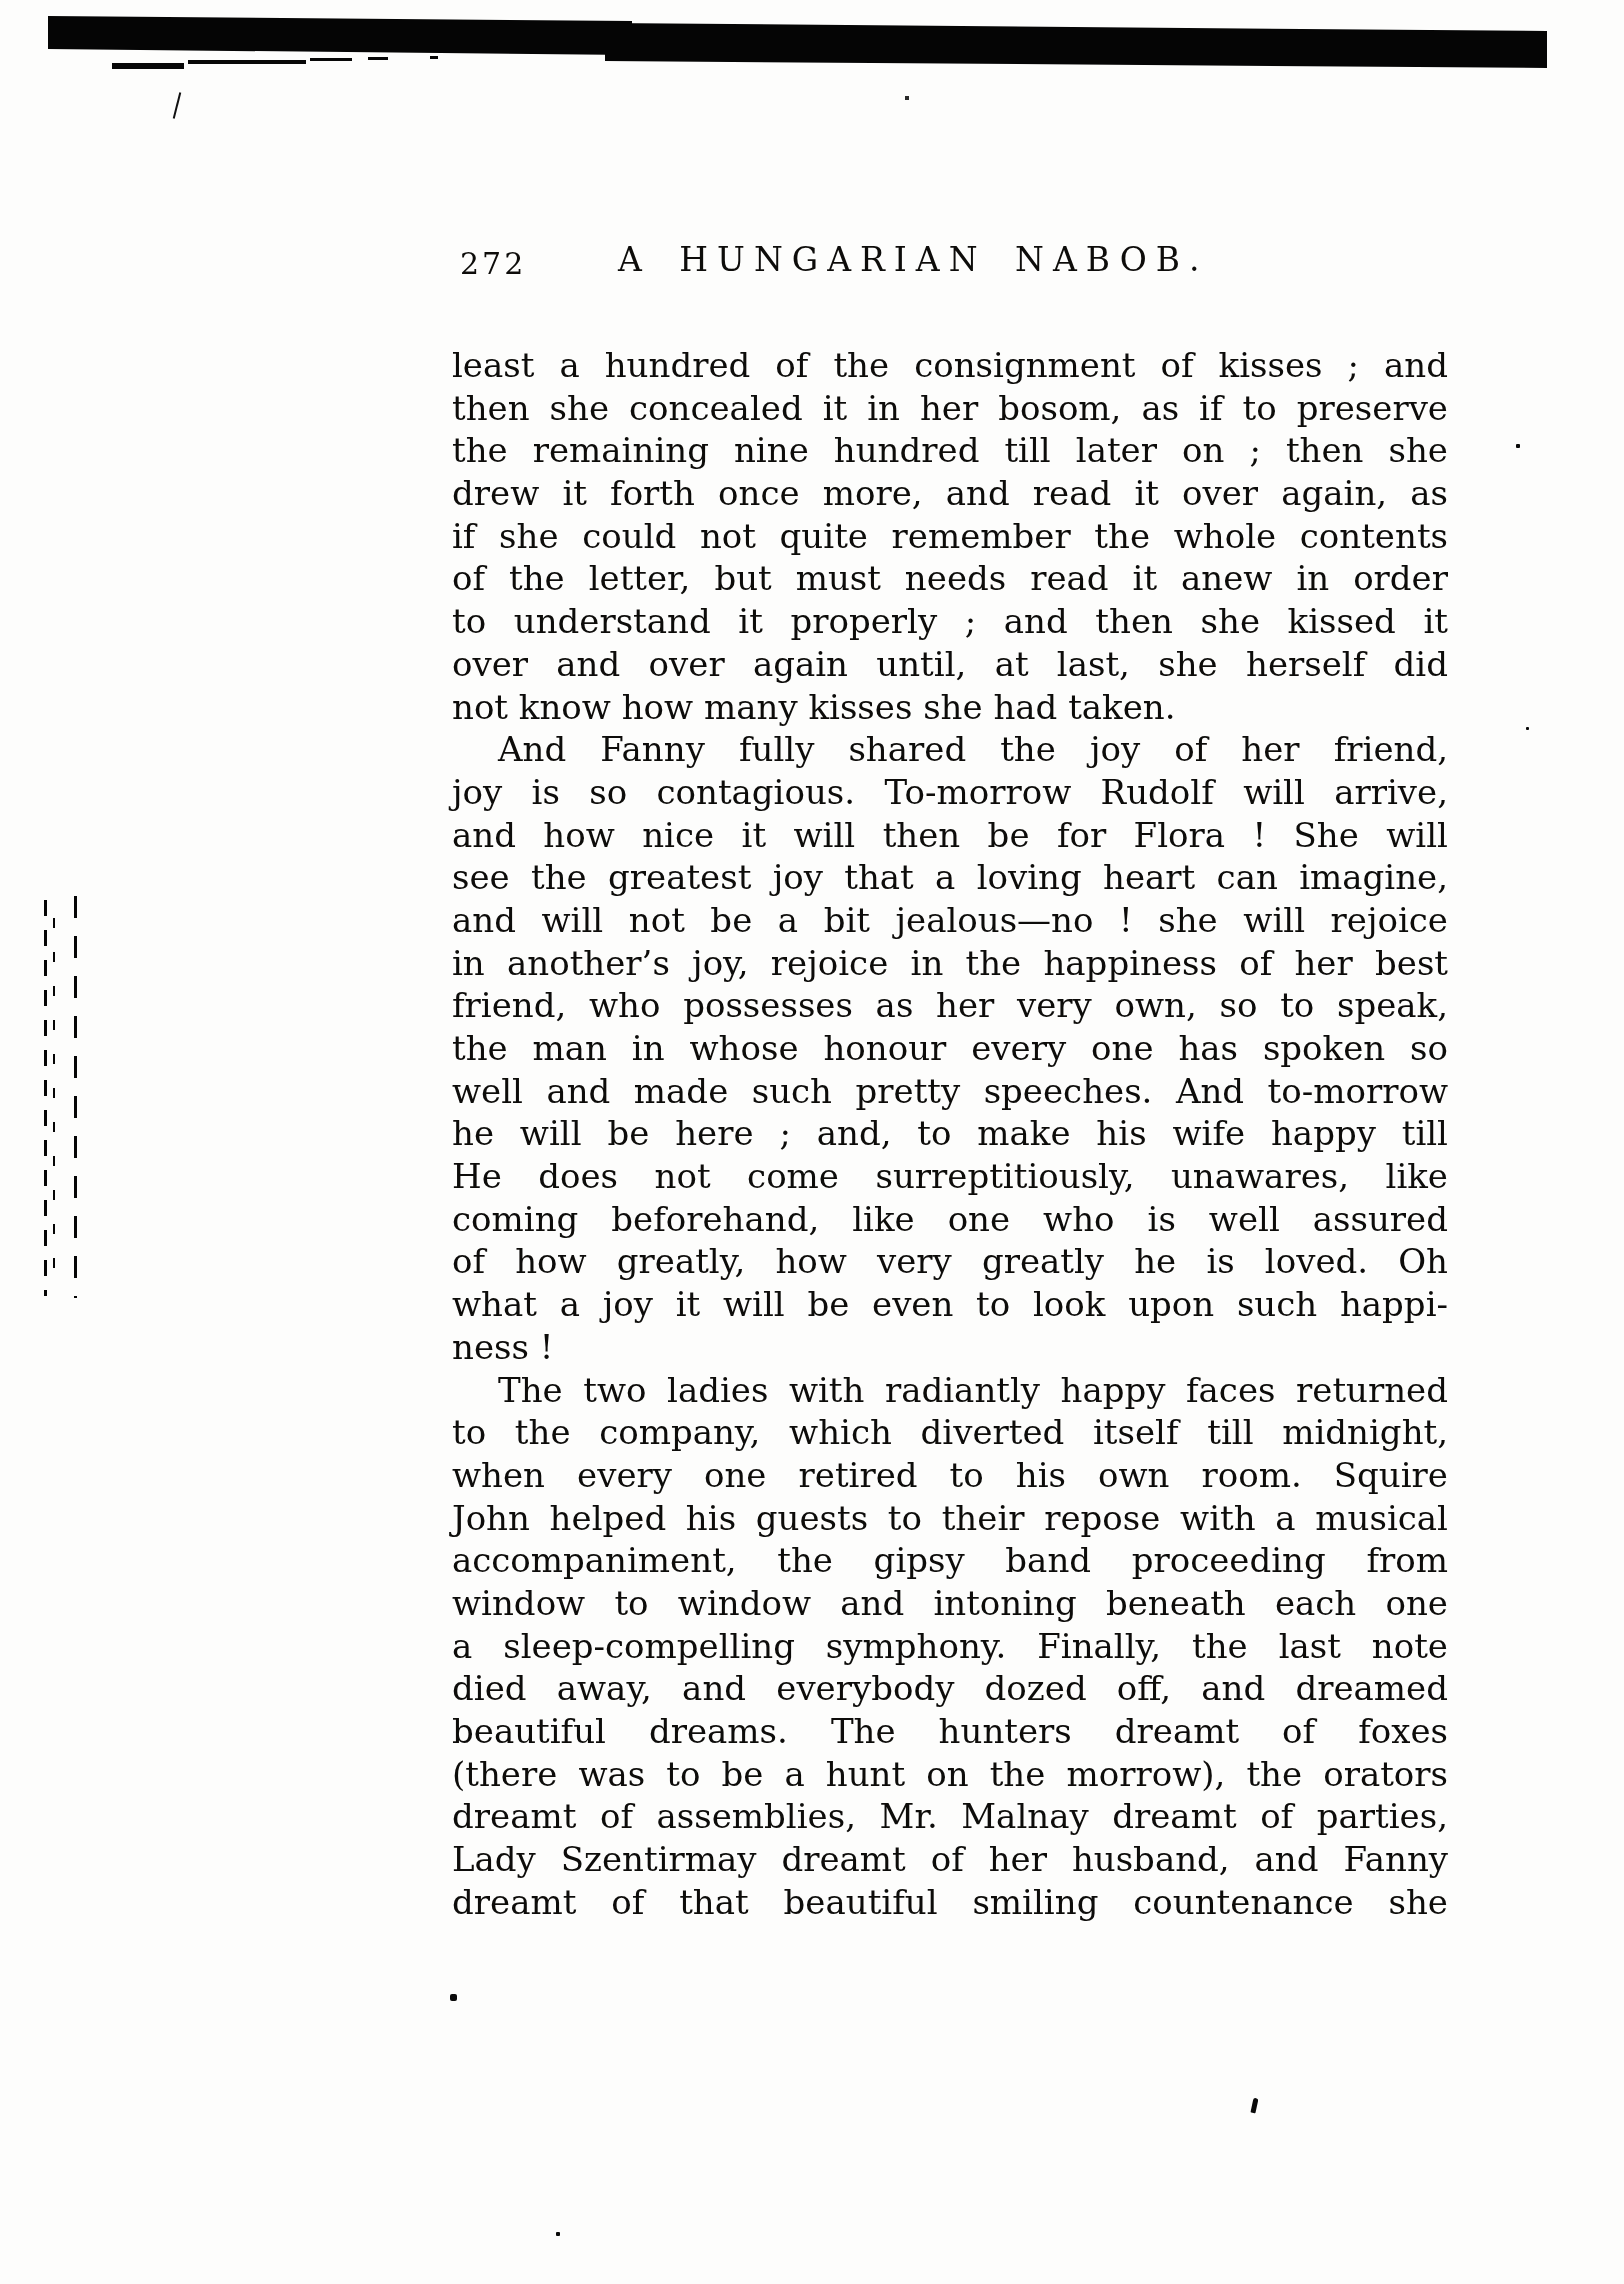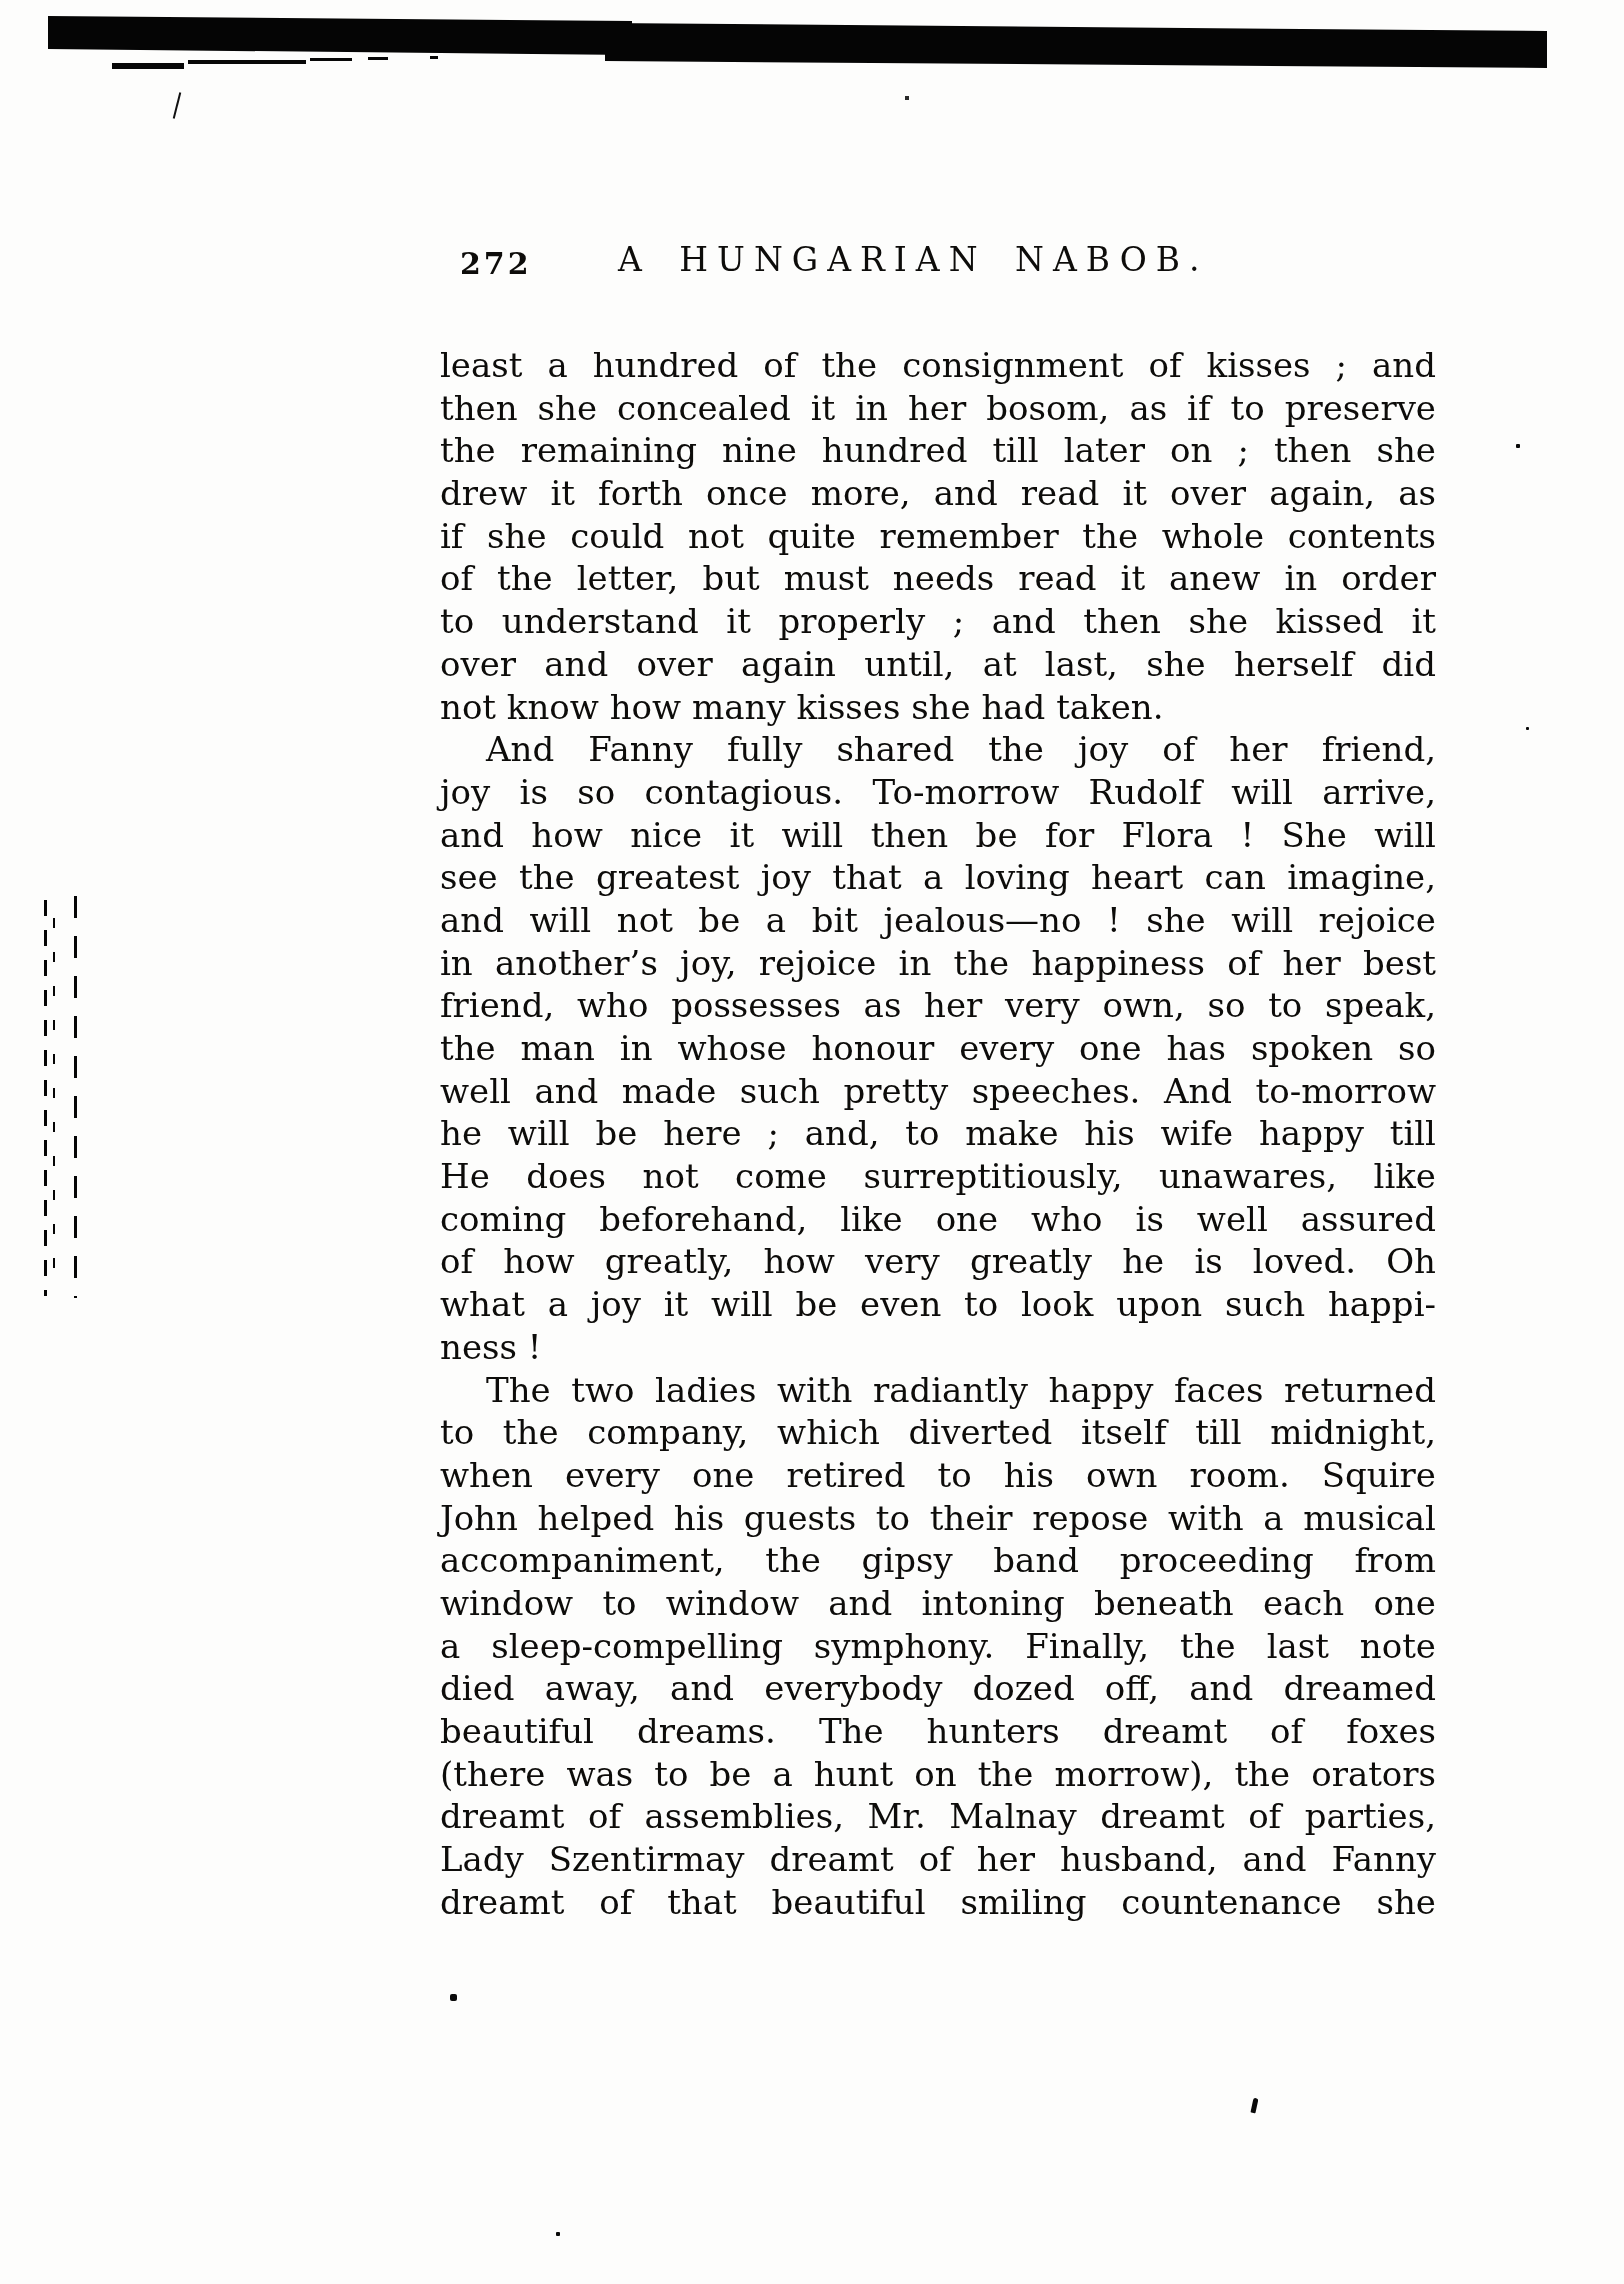--- a/index.html
+++ b/index.html
@@ -33,29 +33,29 @@
   .quote-mark{
     position:absolute;left:1252px;top:2098px;width:5px;height:15px;
     background:#0a0a0a;border-radius:3px 3px 1px 1px;transform:rotate(12deg);
   }
   .stray-dot{position:absolute;left:450px;top:1994px;width:7px;height:7px;background:#0a0a0a;border-radius:2px;}
 
   
   .header{position:absolute;top:240px;left:460px;width:995px;height:44px;}
   .pagenum{
     position:absolute;left:0;top:6px;
-    font-size:30px;font-weight:bold;letter-spacing:3px;
+    font-size:30px;font-weight:normal;letter-spacing:3px;
   }
   .title{
     position:absolute;left:158px;top:0;
     font-size:33px;letter-spacing:9px;word-spacing:9px;white-space:nowrap;text-align:center;
   }
 
   
-  .bodytext{position:absolute;left:440px;top:344px;width:996px;}
+  .bodytext{position:absolute;left:452px;top:344px;width:996px;}
   .ln{
     font-size:34px;
     height:42.7px;line-height:42.7px;
     text-align:justify;
     -moz-text-align-last:justify;
     text-align-last:justify;
     white-space:normal;
     overflow:visible;
   }
   .nj{text-align-last:left;-moz-text-align-last:left;}

